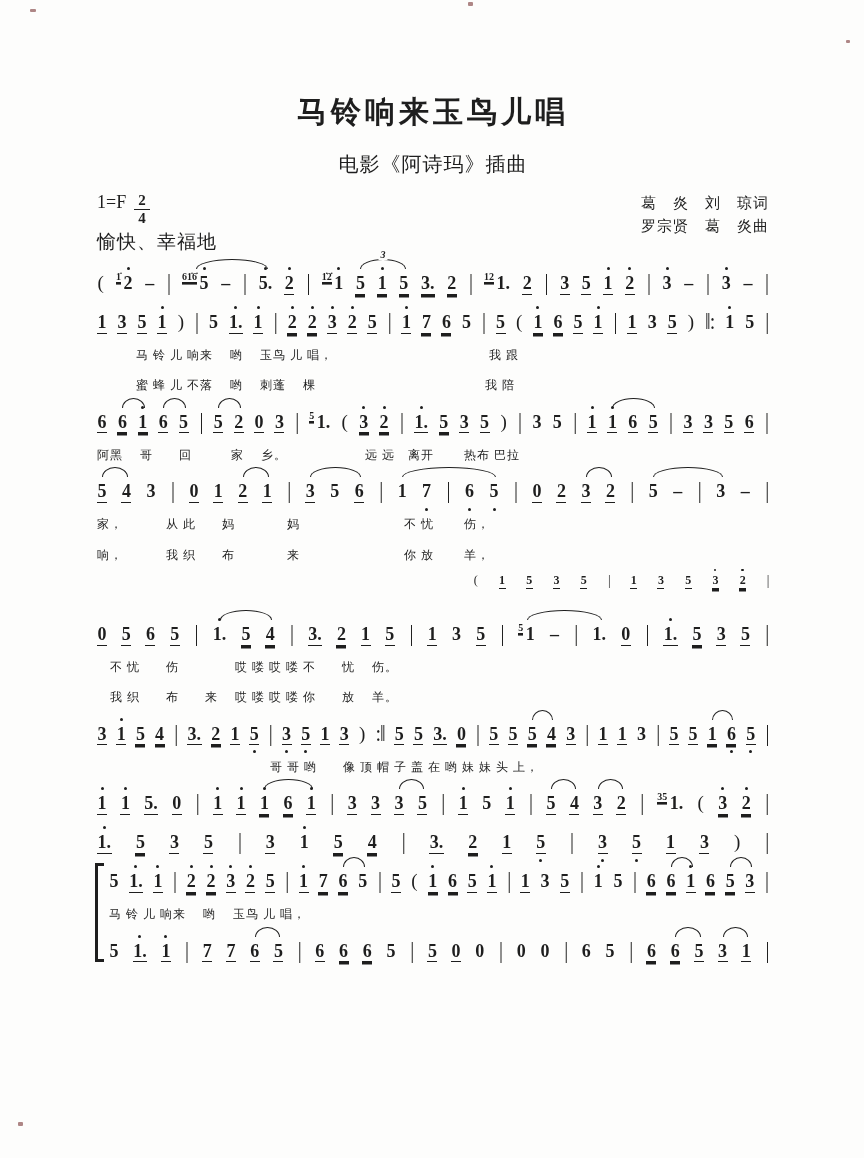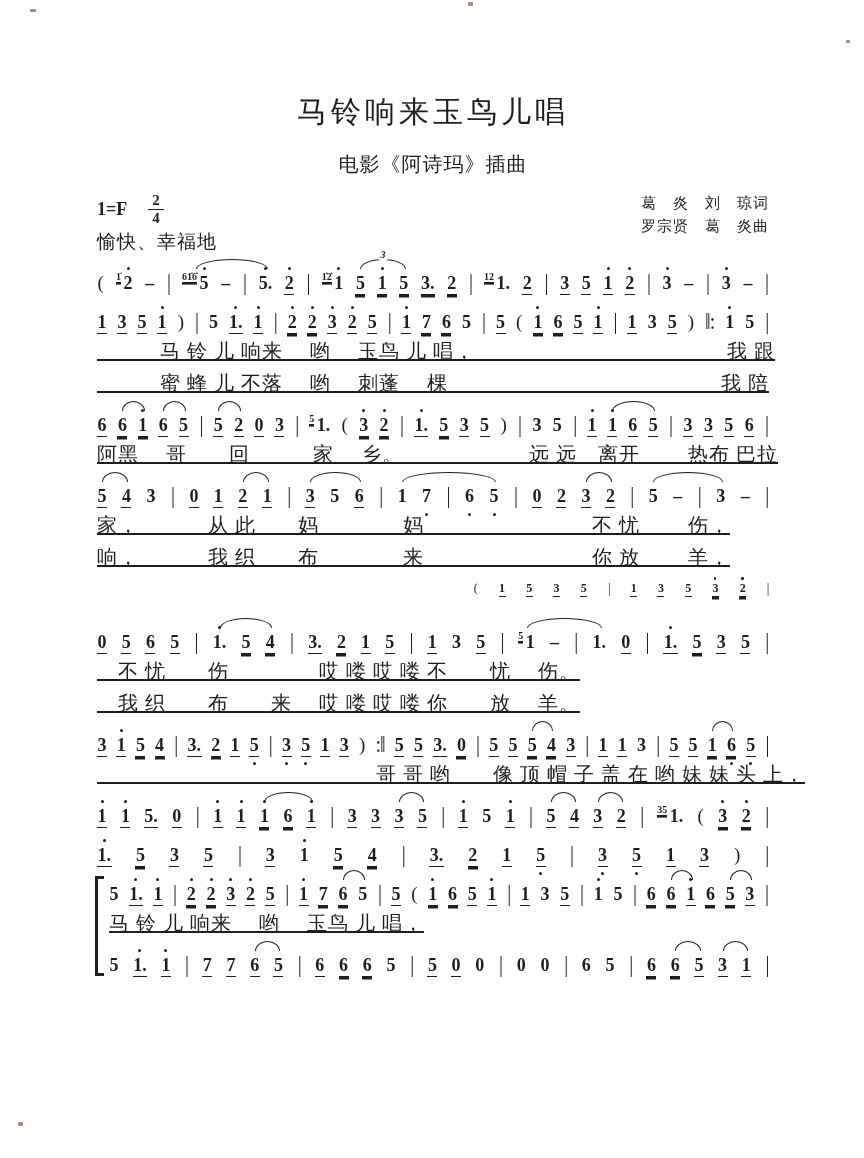--- a/index.html
+++ b/index.html
@@ -1,24 +1,24 @@
 <!DOCTYPE html>
 <html><head>
 <meta charset="utf-8">
 <style>
   html,body{margin:0;padding:0;}
   body{
     width:864px;height:1158px;overflow:hidden;background:#fdfdfc;color:#1e1e1e;
     font-family:"Liberation Serif","DejaVu Serif",serif;position:relative;
   }
   .sheet{padding:30px 95px 0 97px;}
-  .title{ text-align:center;font-size:30px;font-weight:400;letter-spacing:4px;margin:62px 0 0;}
+  .title{ text-align:center;font-size:30px;font-weight:700;letter-spacing:4px;margin:62px 0 0;}
   .subtitle{text-align:center;font-size:20px;margin-top:18px;letter-spacing:1px;}
   .meta{display:flex;justify-content:space-between;align-items:flex-start;margin-top:14px;}
-  .keysig{font-size:18px;font-weight:700;display:flex;align-items:center;gap:21px;}
+  .keysig{font-size:18px;font-weight:400;display:flex;align-items:flex-start;gap:8px;}
   .meter{display:inline-block;text-align:center;font-size:15px;line-height:1;}
   .meter b{display:block;padding:1px 4px;}
   .meter b:first-child{border-bottom:1.6px solid #1e1e1e;}
   .credits{font-size:15px;text-align:right;line-height:1.55;letter-spacing:1px;}
   .tempo{font-size:19px;margin-top:2px;letter-spacing:1px;}
   .music{margin-top:16px;}
   .sline{margin-bottom:9px;position:relative;}
   .w-ossia{padding-top:34px;}
   .trow{display:flex;justify-content:space-between;align-items:baseline;position:relative;margin-top:15px;min-height:24px;}
   .tk{flex:none;font-size:18px;font-weight:700;line-height:1.15;position:relative;white-space:nowrap;}
@@ -27,21 +27,21 @@
   .u2{border-bottom:1.5px solid #1e1e1e;box-shadow:0 2.5px 0 0 #1e1e1e;}
   .da,.db{position:absolute;left:50%;width:3px;height:3px;margin-left:-1.5px;border-radius:50%;background:#1e1e1e;}
   .da{top:-6px;}
   .db{bottom:-9px;}
   .g{font-size:10px;font-weight:700;vertical-align:9px;margin-right:2px;border-bottom:1px solid #1e1e1e;box-shadow:0 1.6px 0 0 #1e1e1e;}
   .bar{font-weight:400;font-size:20px;transform:scaleY(1.15);letter-spacing:-1px;}
   .paren{font-weight:400;font-size:19px;}
   .dash{font-weight:700;}
   .arc{position:absolute;top:-12px;height:9px;border:1.4px solid #1e1e1e;border-bottom:none;border-radius:50% 50% 0 0 / 100% 100% 0 0;}
   .arclbl{position:absolute;left:50%;top:-11px;transform:translateX(-50%);font-size:10px;font-style:italic;font-weight:700;background:#fdfdfc;padding:0 2px;}
-  .lyr{font-size:20px;margin-top:3px;letter-spacing:1px;line-height:1.45;white-space:pre;text-decoration:underline;}
+  .lyr{font-size:12px;margin-top:13px;letter-spacing:1px;line-height:1.45;white-space:pre;}
   .ossia{position:absolute;top:0;right:0;width:44%;display:flex;justify-content:space-between;align-items:baseline;}
   .ossia .tk{font-size:12px;}
   .ossia .bar{font-size:13px;}
   .ossia .da{top:-5px;width:2.5px;height:2.5px;}
   .duet{position:relative;padding-left:12px;margin-top:6px;}
   .duet::before{content:'';position:absolute;left:-2px;top:-6px;bottom:4px;width:3px;background:#1e1e1e;}
   .duet::after{content:'';position:absolute;left:-2px;top:-6px;width:9px;height:3px;background:#1e1e1e;}
   .duet .cap{position:absolute;left:-2px;bottom:1px;width:9px;height:3px;background:#1e1e1e;}
   .speck{position:absolute;background:#6d2424;opacity:.55;border-radius:1px;}
 </style>

